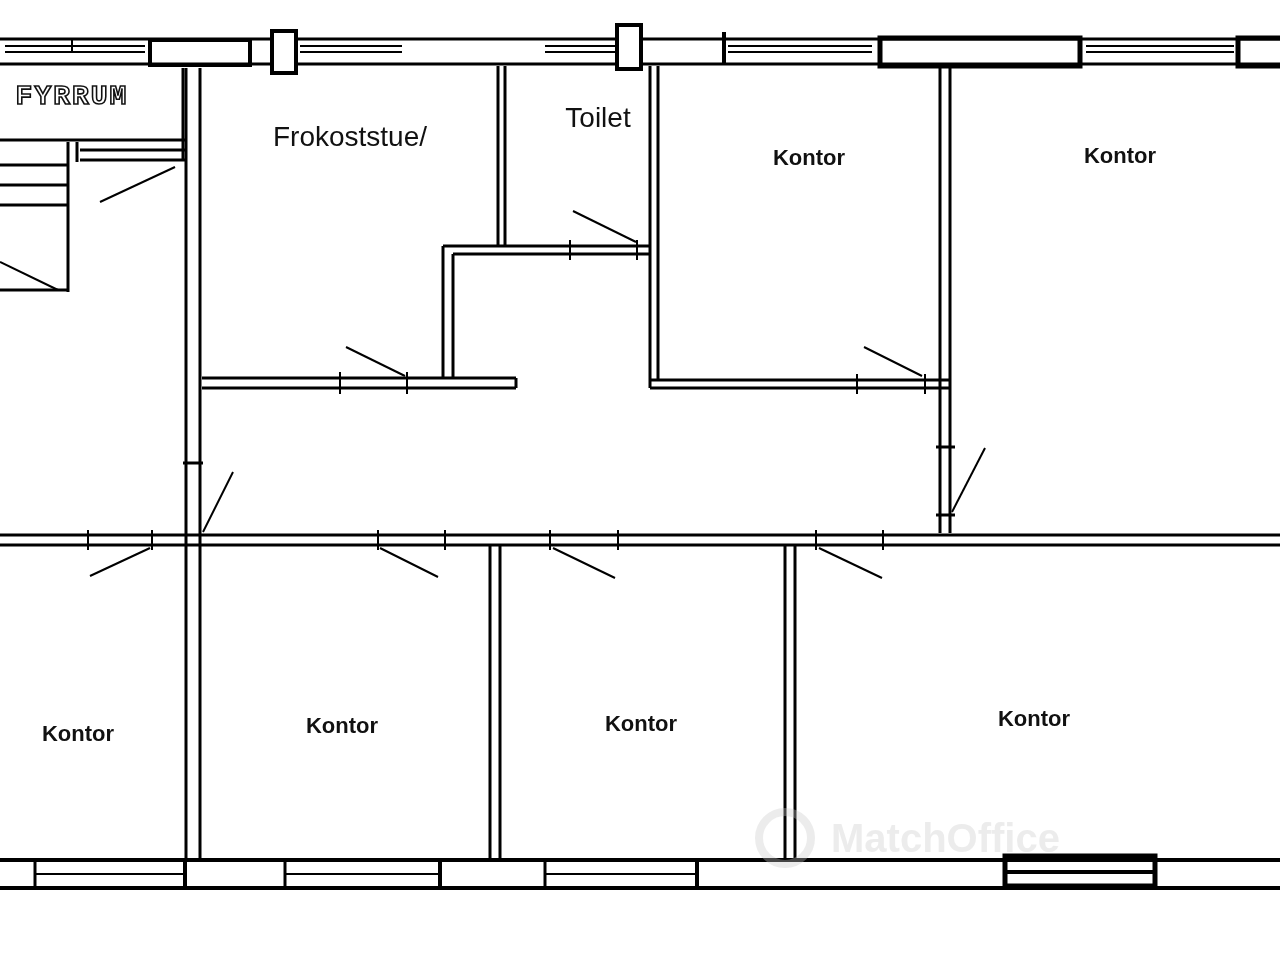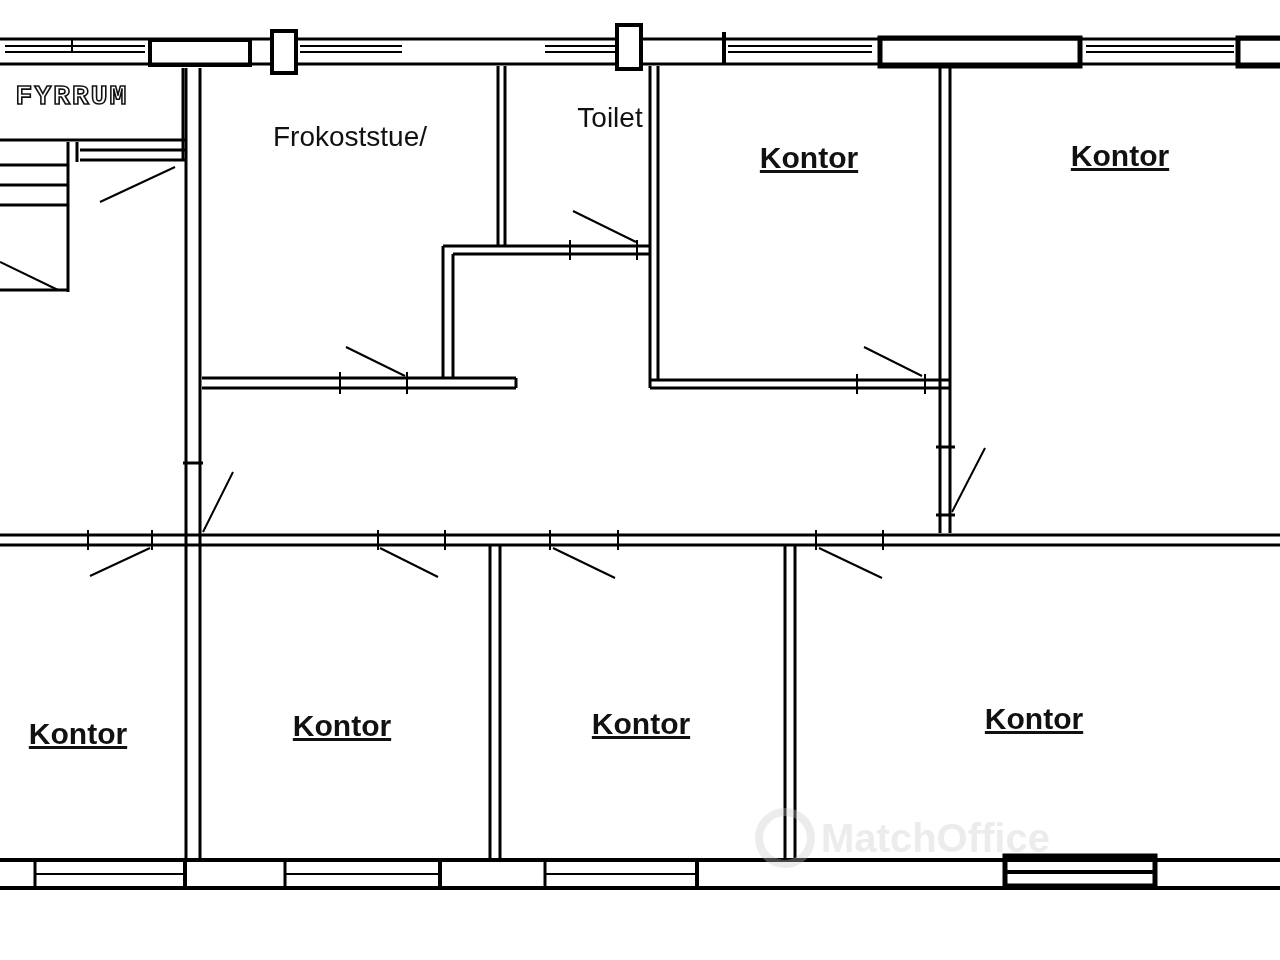--- a/index.html
+++ b/index.html
@@ -1,22 +1,22 @@
 <!DOCTYPE html>
 <html><head>
 <meta charset="utf-8">
 <style>
   html, body { margin: 0; padding: 0; background: #ffffff; }
   body { width: 1280px; height: 960px; overflow: hidden; position: relative; font-family: "Liberation Sans", sans-serif; }
   svg#plan { position: absolute; left: 0; top: 0; }
   .lbl { position: absolute; color: #111; white-space: nowrap; transform: translate(-50%, -50%); }
-  .lbl.bold { font-weight: bold; font-size: 30px; text-decoration: underline; }
+  .lbl.bold { font-weight: bold; font-size: 22px; }
   .lbl.reg { font-size: 28px; text-align: left; line-height: 38px; margin-left: 20px; }
   .lbl.stencil { font-family: Liberation Mono, monospace; font-size: 28px; font-weight: bold; color: #fff; -webkit-text-stroke: 1.6px #111; letter-spacing: 2px; }
-  .watermark { position: absolute; left: 755px; top: 808px; color: rgba(200,200,200,0.35); font-size: 40px; font-weight: bold; display: flex; align-items: center; gap: 6px; }
+  .watermark { position: absolute; left: 755px; top: 808px; color: rgba(200,200,200,0.35); font-size: 40px; font-weight: bold; display: flex; align-items: center; gap: 16px; }
   .wm-circle { width: 60px; height: 60px; border: 8px solid rgba(200,200,200,0.35); border-radius: 50%; box-sizing: border-box; }
 </style>
 </head>
 <body>
 
 <svg id="plan" width="1280" height="960" viewBox="0 0 1280 960">
   <g stroke="#000" fill="none" stroke-width="3">
 
     <g>
       <line x1="0" y1="39" x2="1280" y2="39"></line>
@@ -132,21 +132,21 @@
       <line x1="785" y1="545" x2="785" y2="858"></line>
       <line x1="795" y1="545" x2="795" y2="858"></line>
     </g>
   </g>
 </svg>
 
 <div class="lbl stencil" style="left:72px; top:96px;">FYRRUM</div>
 <div class="lbl reg" style="left:330px; top:137px;">
   <div>Frokoststue/</div>
 </div>
-<div class="lbl reg" style="left:590px; top:118px;">Toilet</div>
+<div class="lbl reg" style="left:578px; top:118px;">Toilet</div>
 <div class="lbl bold" style="left:809px; top:158px;">Kontor</div>
 <div class="lbl bold" style="left:1120px; top:156px;">Kontor</div>
 <div class="lbl bold" style="left:78px; top:734px;">Kontor</div>
 <div class="lbl bold" style="left:342px; top:726px;">Kontor</div>
 <div class="lbl bold" style="left:641px; top:724px;">Kontor</div>
 <div class="lbl bold" style="left:1034px; top:719px;">Kontor</div>
 
 <div class="watermark">
   <div class="wm-circle"></div>
   <span>MatchOffice</span>

